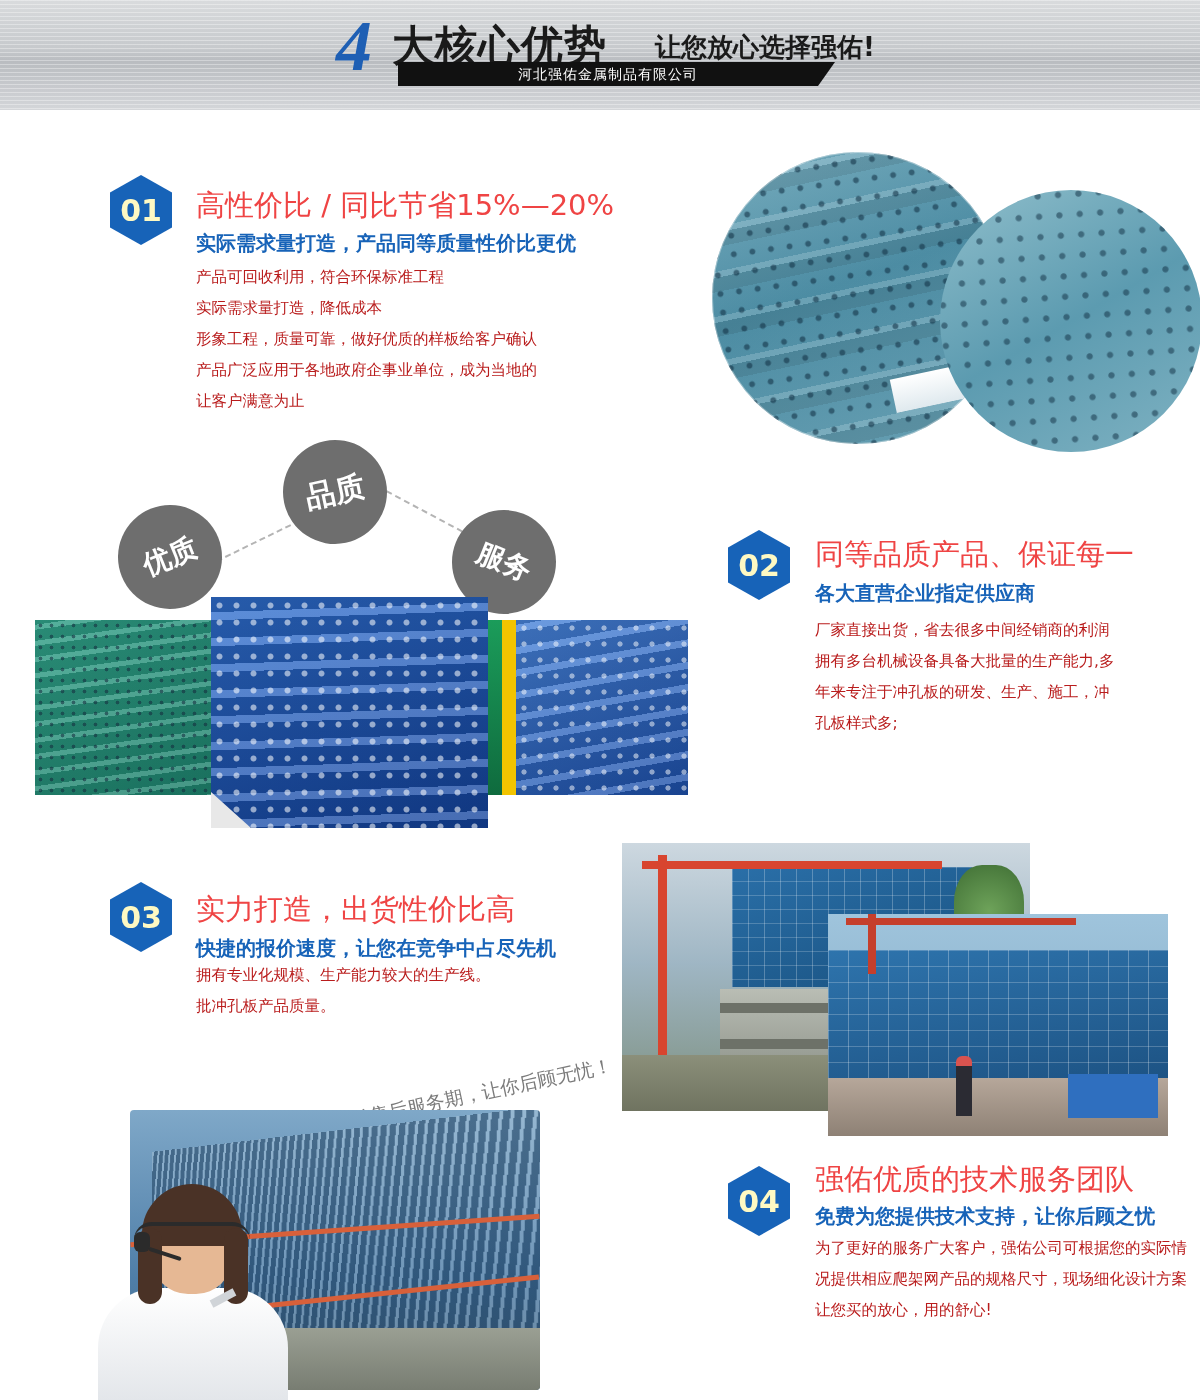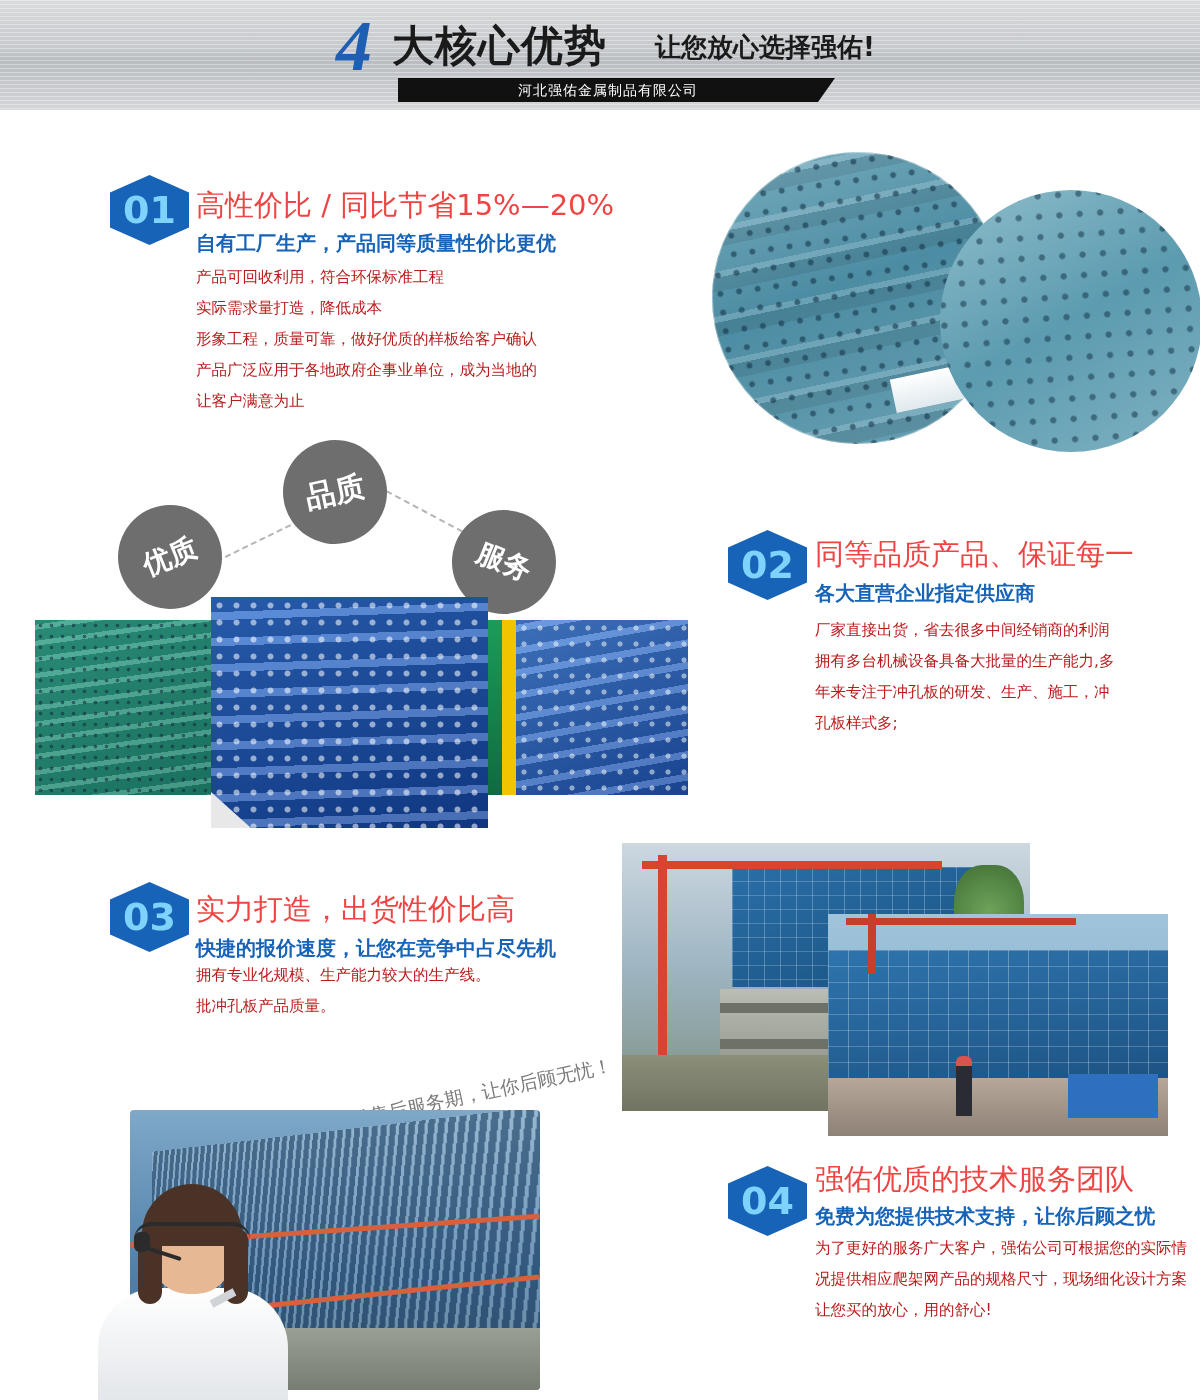--- a/index.html
+++ b/index.html
@@ -31,38 +31,38 @@
     position:absolute;left:392px;top:18px;
     font-size:42px;font-weight:bold;color:#1a1a1a;letter-spacing:1px;
     font-family:"DejaVu Sans","Liberation Sans",sans-serif;
   }
   .hdr-sub{
     position:absolute;left:655px;top:30px;
     font-size:26px;font-weight:bold;color:#1a1a1a;
     font-family:"DejaVu Sans","Liberation Sans",sans-serif;
   }
   .hdr-bar{
-    position:absolute;left:398px;top:78px;width:420px;height:24px;
+    position:absolute;left:398px;top:62px;width:420px;height:24px;
     background:#111;
   }
   .hdr-bar:after{
     content:"";position:absolute;right:-17px;top:0;width:0;height:0;
     border-top:24px solid #111;border-right:17px solid transparent;
   }
   .hdr-bar span{
     position:absolute;left:0;top:0;width:420px;height:24px;line-height:24px;
     text-align:center;color:#fff;font-size:14px;letter-spacing:1px;
   }
 
   
   .badge{
-    position:absolute;width:79px;height:70px;
+    position:absolute;width:62px;height:70px;
     background:#1763b8;
     clip-path:polygon(50% 0%,100% 25%,100% 75%,50% 100%,0% 75%,0% 25%);
-    color:#7dd3fc;font-size:38px;font-weight:bold;
+    color:#fef9c3;font-size:30px;font-weight:bold;
     display:flex;align-items:center;justify-content:center;
     font-family:"DejaVu Sans","Liberation Sans",sans-serif;
   }
   .h1line{
     position:absolute;font-size:29px;font-weight:normal;color:#ef4444;
     font-family:"DejaVu Sans","Liberation Sans",sans-serif;white-space:nowrap;
   }
   .h2line{
     position:absolute;font-size:20px;font-weight:bold;color:#1763b8;
     font-family:"DejaVu Sans","Liberation Sans",sans-serif;white-space:nowrap;
@@ -144,21 +144,21 @@
     <div class="hdr-title">大核心优势</div>
     <div class="hdr-sub">让您放心选择强佑!</div>
     <div class="hdr-bar">
       <span>河北强佑金属制品有限公司</span>
     </div>
   </div>
 </div>
 
 <div class="badge" style="left:110px;top:175px;">01</div>
 <div class="h1line" style="left:196px;top:186px;">高性价比 / 同比节省15%—20%</div>
-<div class="h2line" style="left:196px;top:230px;">自有工厂生产，产品同等质量性价比更优</div>
+<div class="h2line" style="left:196px;top:230px;">实际需求量打造，产品同等质量性价比更优</div>
 <div class="body-text" style="left:196px;top:262px;width:420px;">
   <div>产品可回收利用，符合环保标准工程</div>
   <div>实际需求量打造，降低成本</div>
   <div>形象工程，质量可靠，做好优质的样板给客户确认</div>
   <div>产品广泛应用于各地政府企事业单位，成为当地的</div>
   <div>让客户满意为止</div>
 </div>
 
 <div class="circ circ-a">
   <div class="slats"></div>

